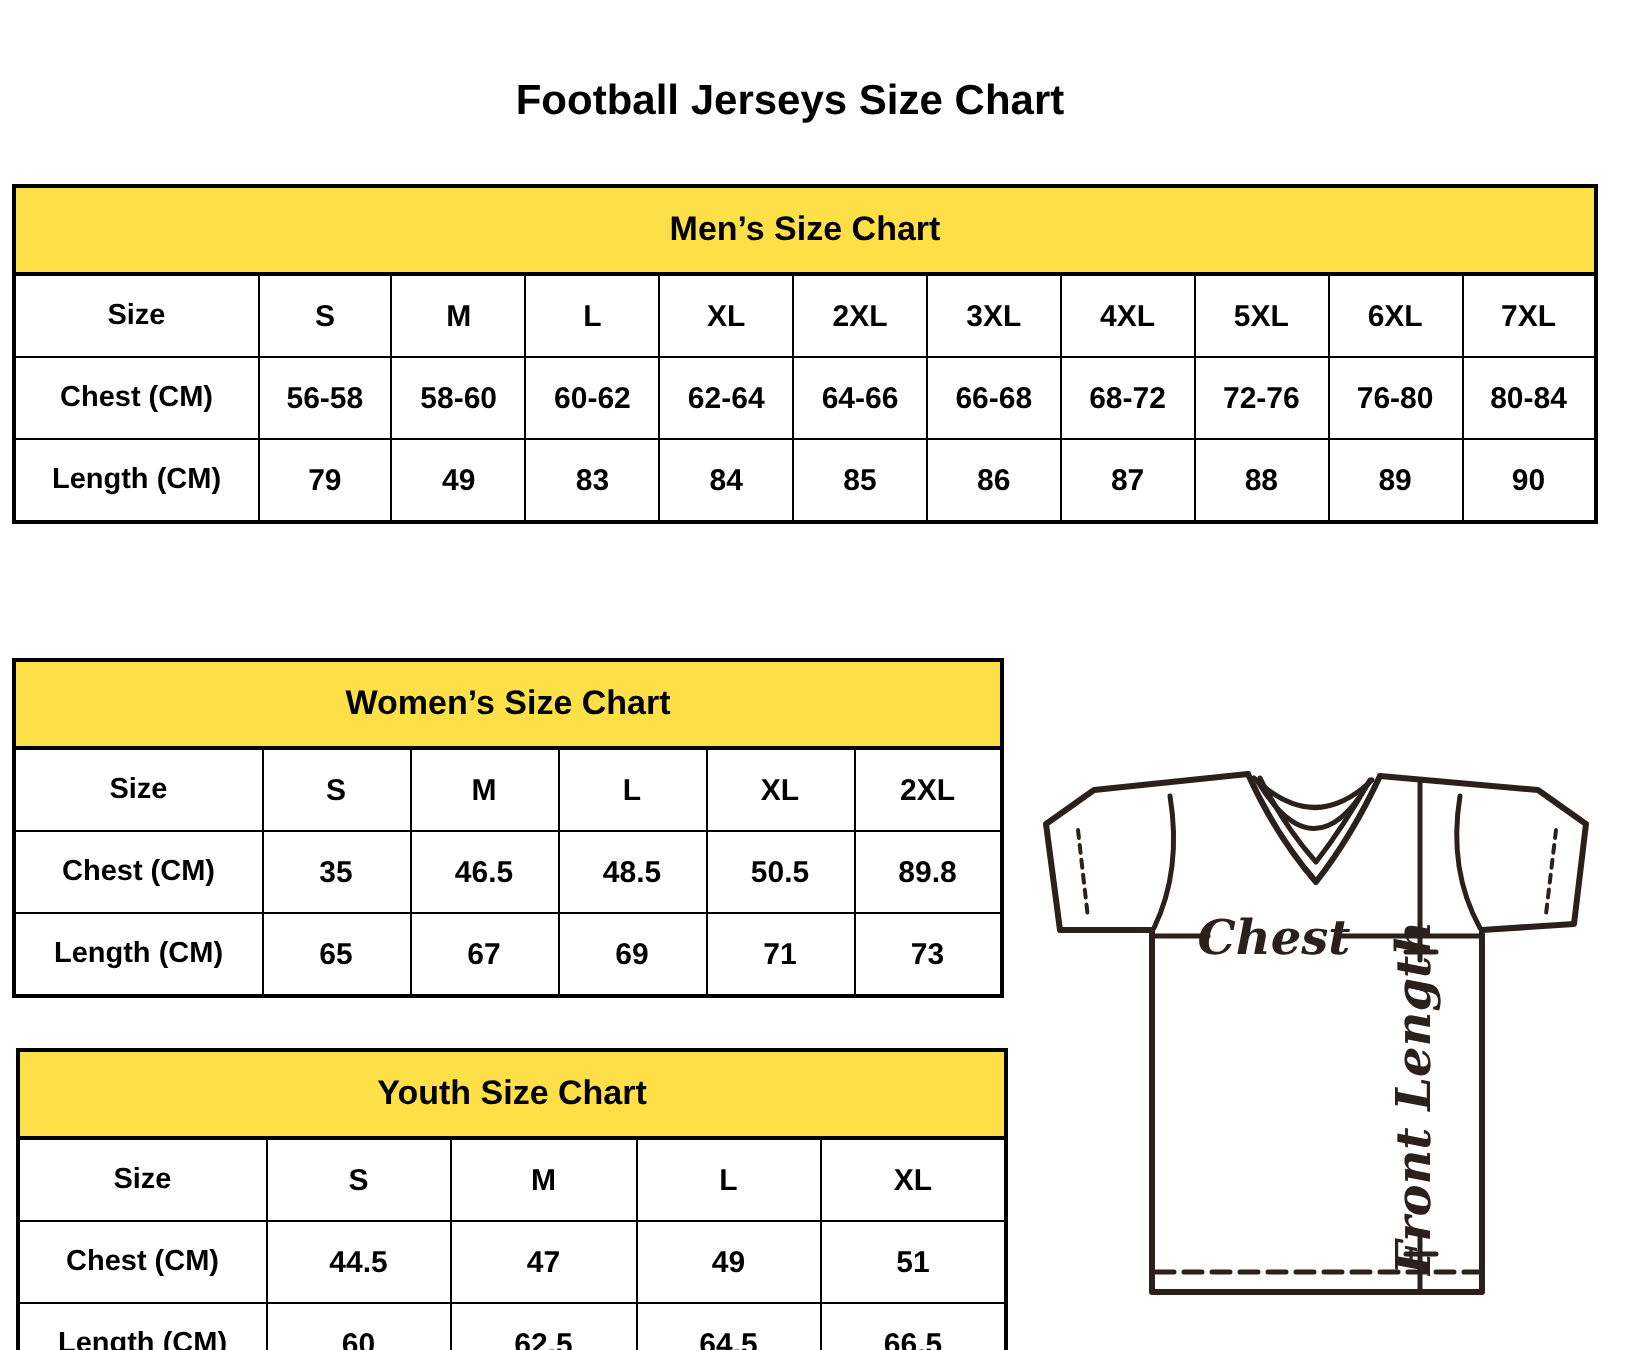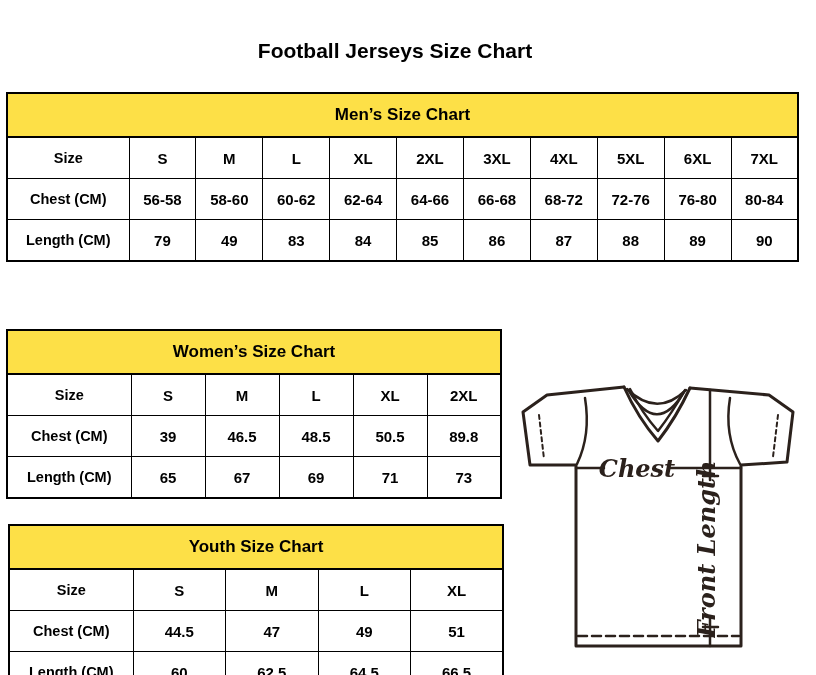--- a/index.html
+++ b/index.html
@@ -135,21 +135,21 @@
       <tr>
         <td class="row-label">Size</td>
         <td>S</td>
         <td>M</td>
         <td>L</td>
         <td>XL</td>
         <td>2XL</td>
       </tr>
       <tr>
         <td class="row-label">Chest (CM)</td>
-        <td>39</td>
+        <td>35</td>
         <td>46.5</td>
         <td>48.5</td>
         <td>50.5</td>
         <td>89.8</td>
       </tr>
       <tr>
         <td class="row-label">Length (CM)</td>
         <td>65</td>
         <td>67</td>
         <td>69</td>

